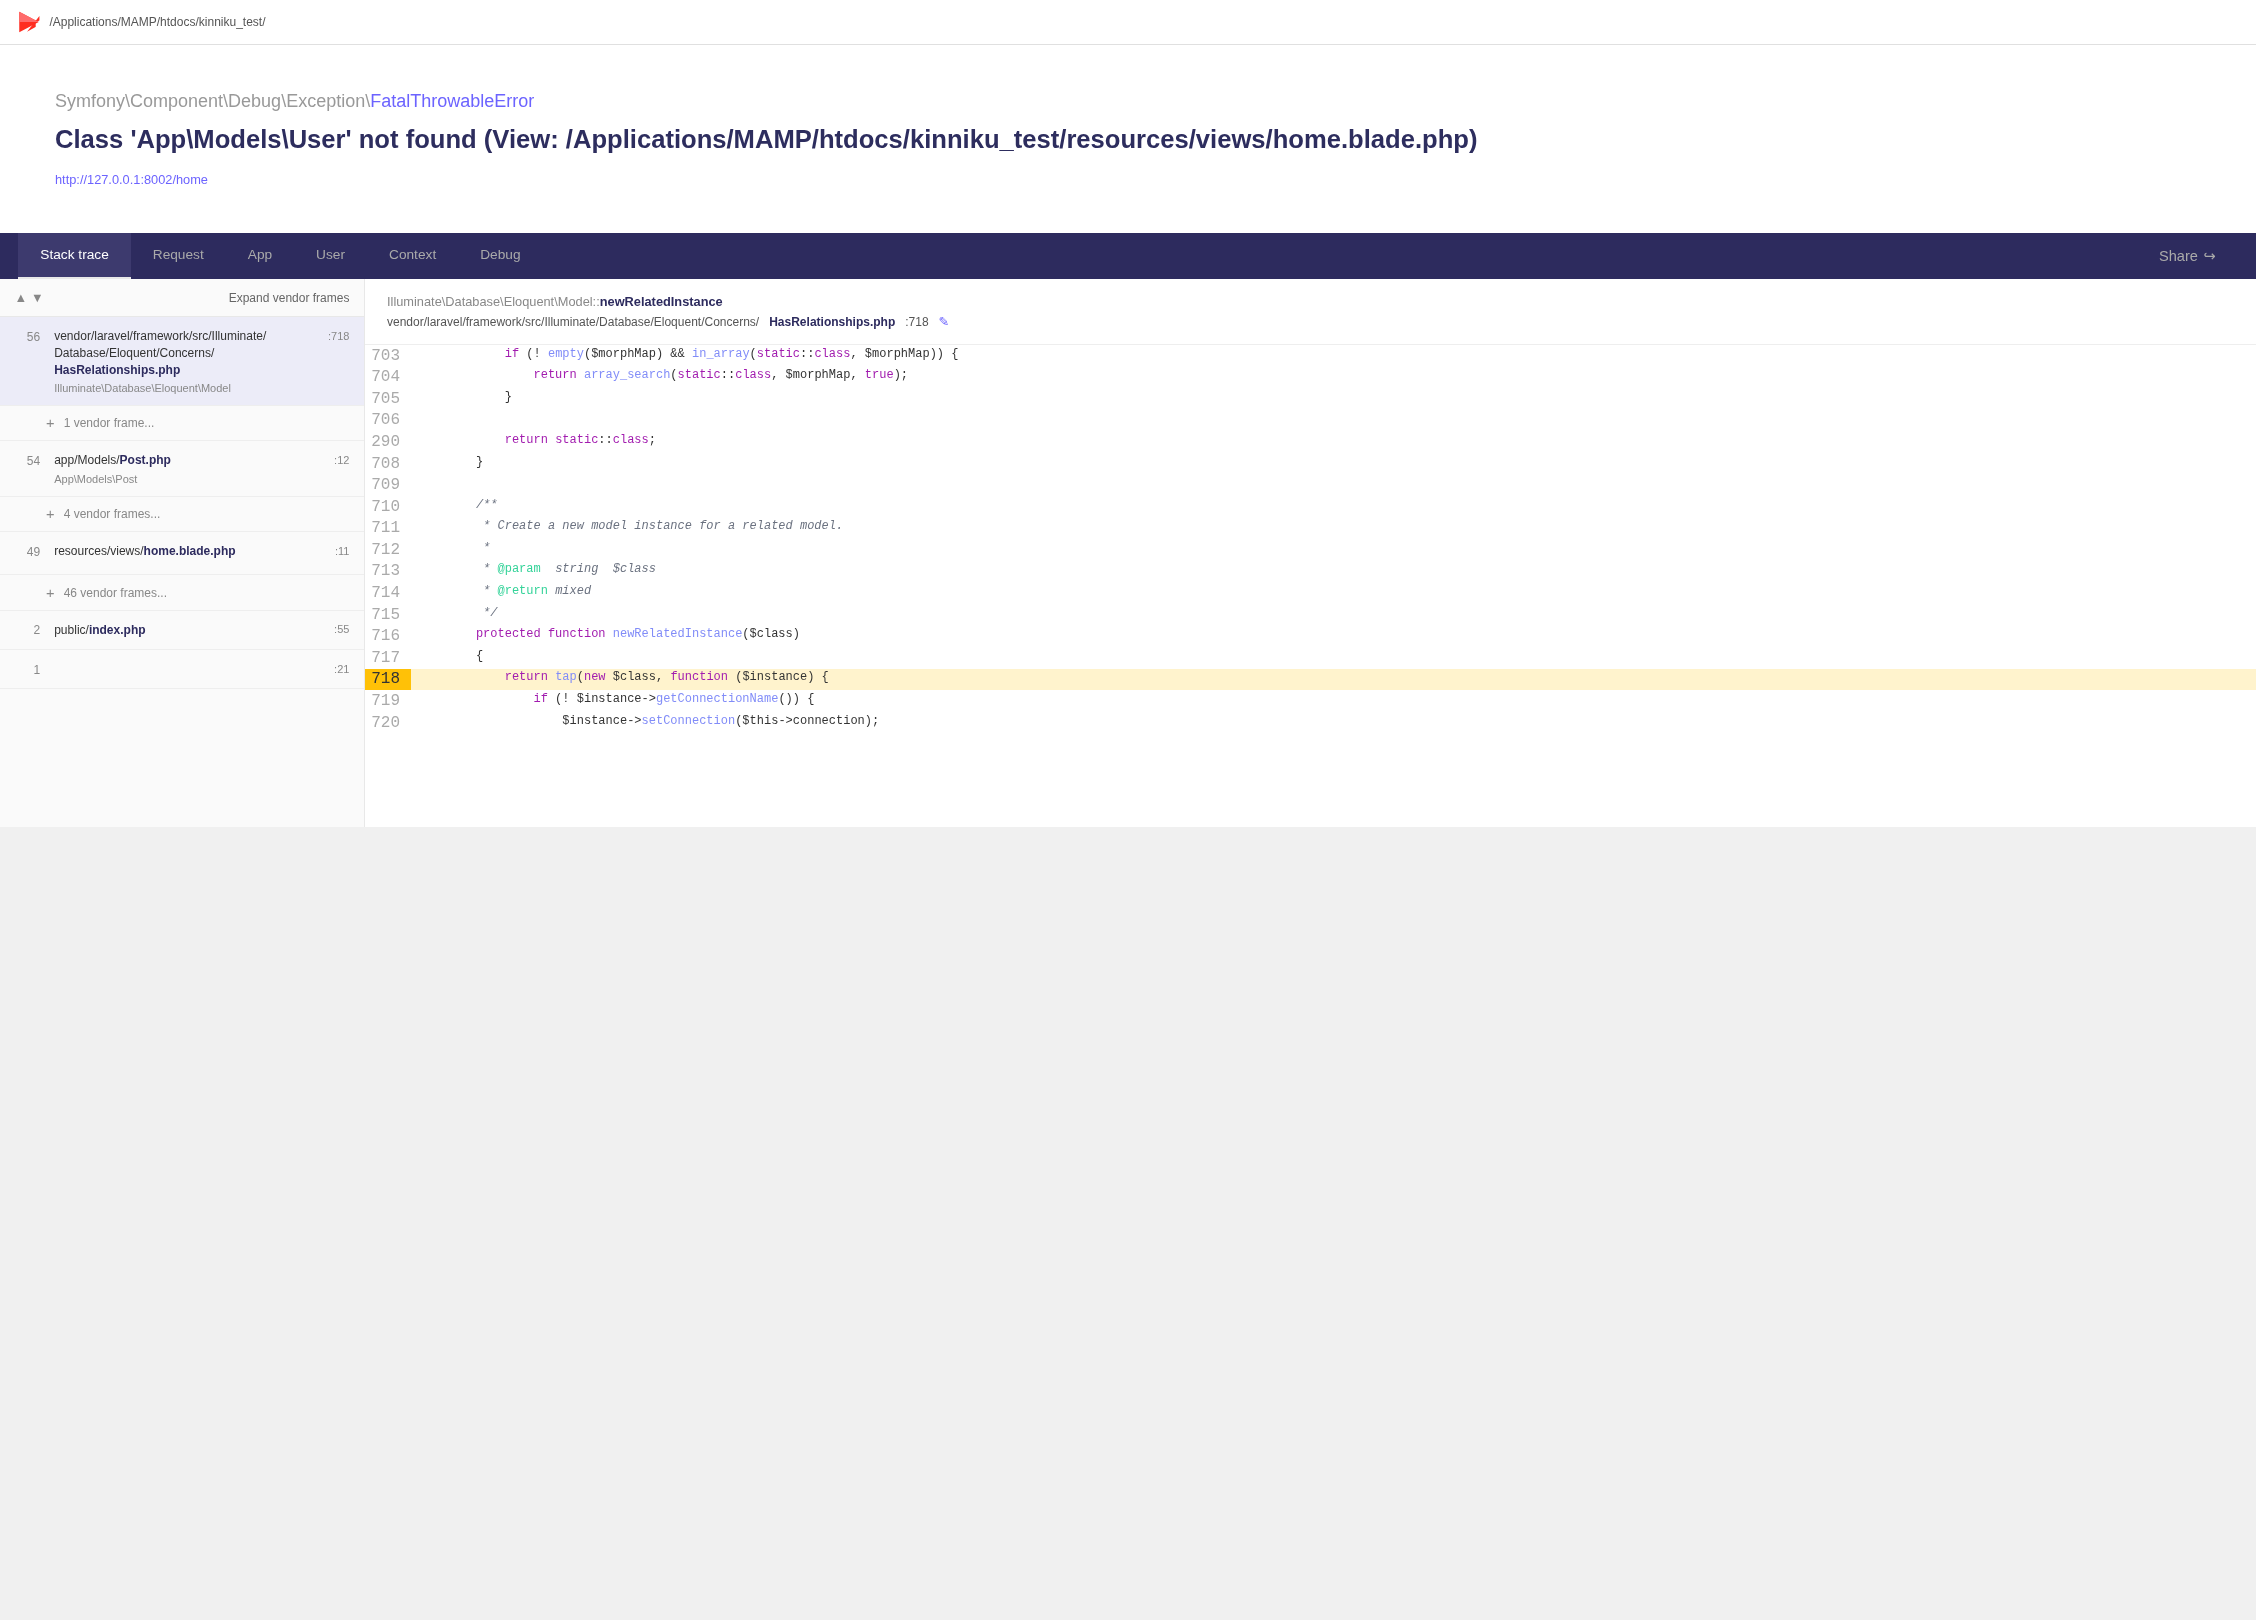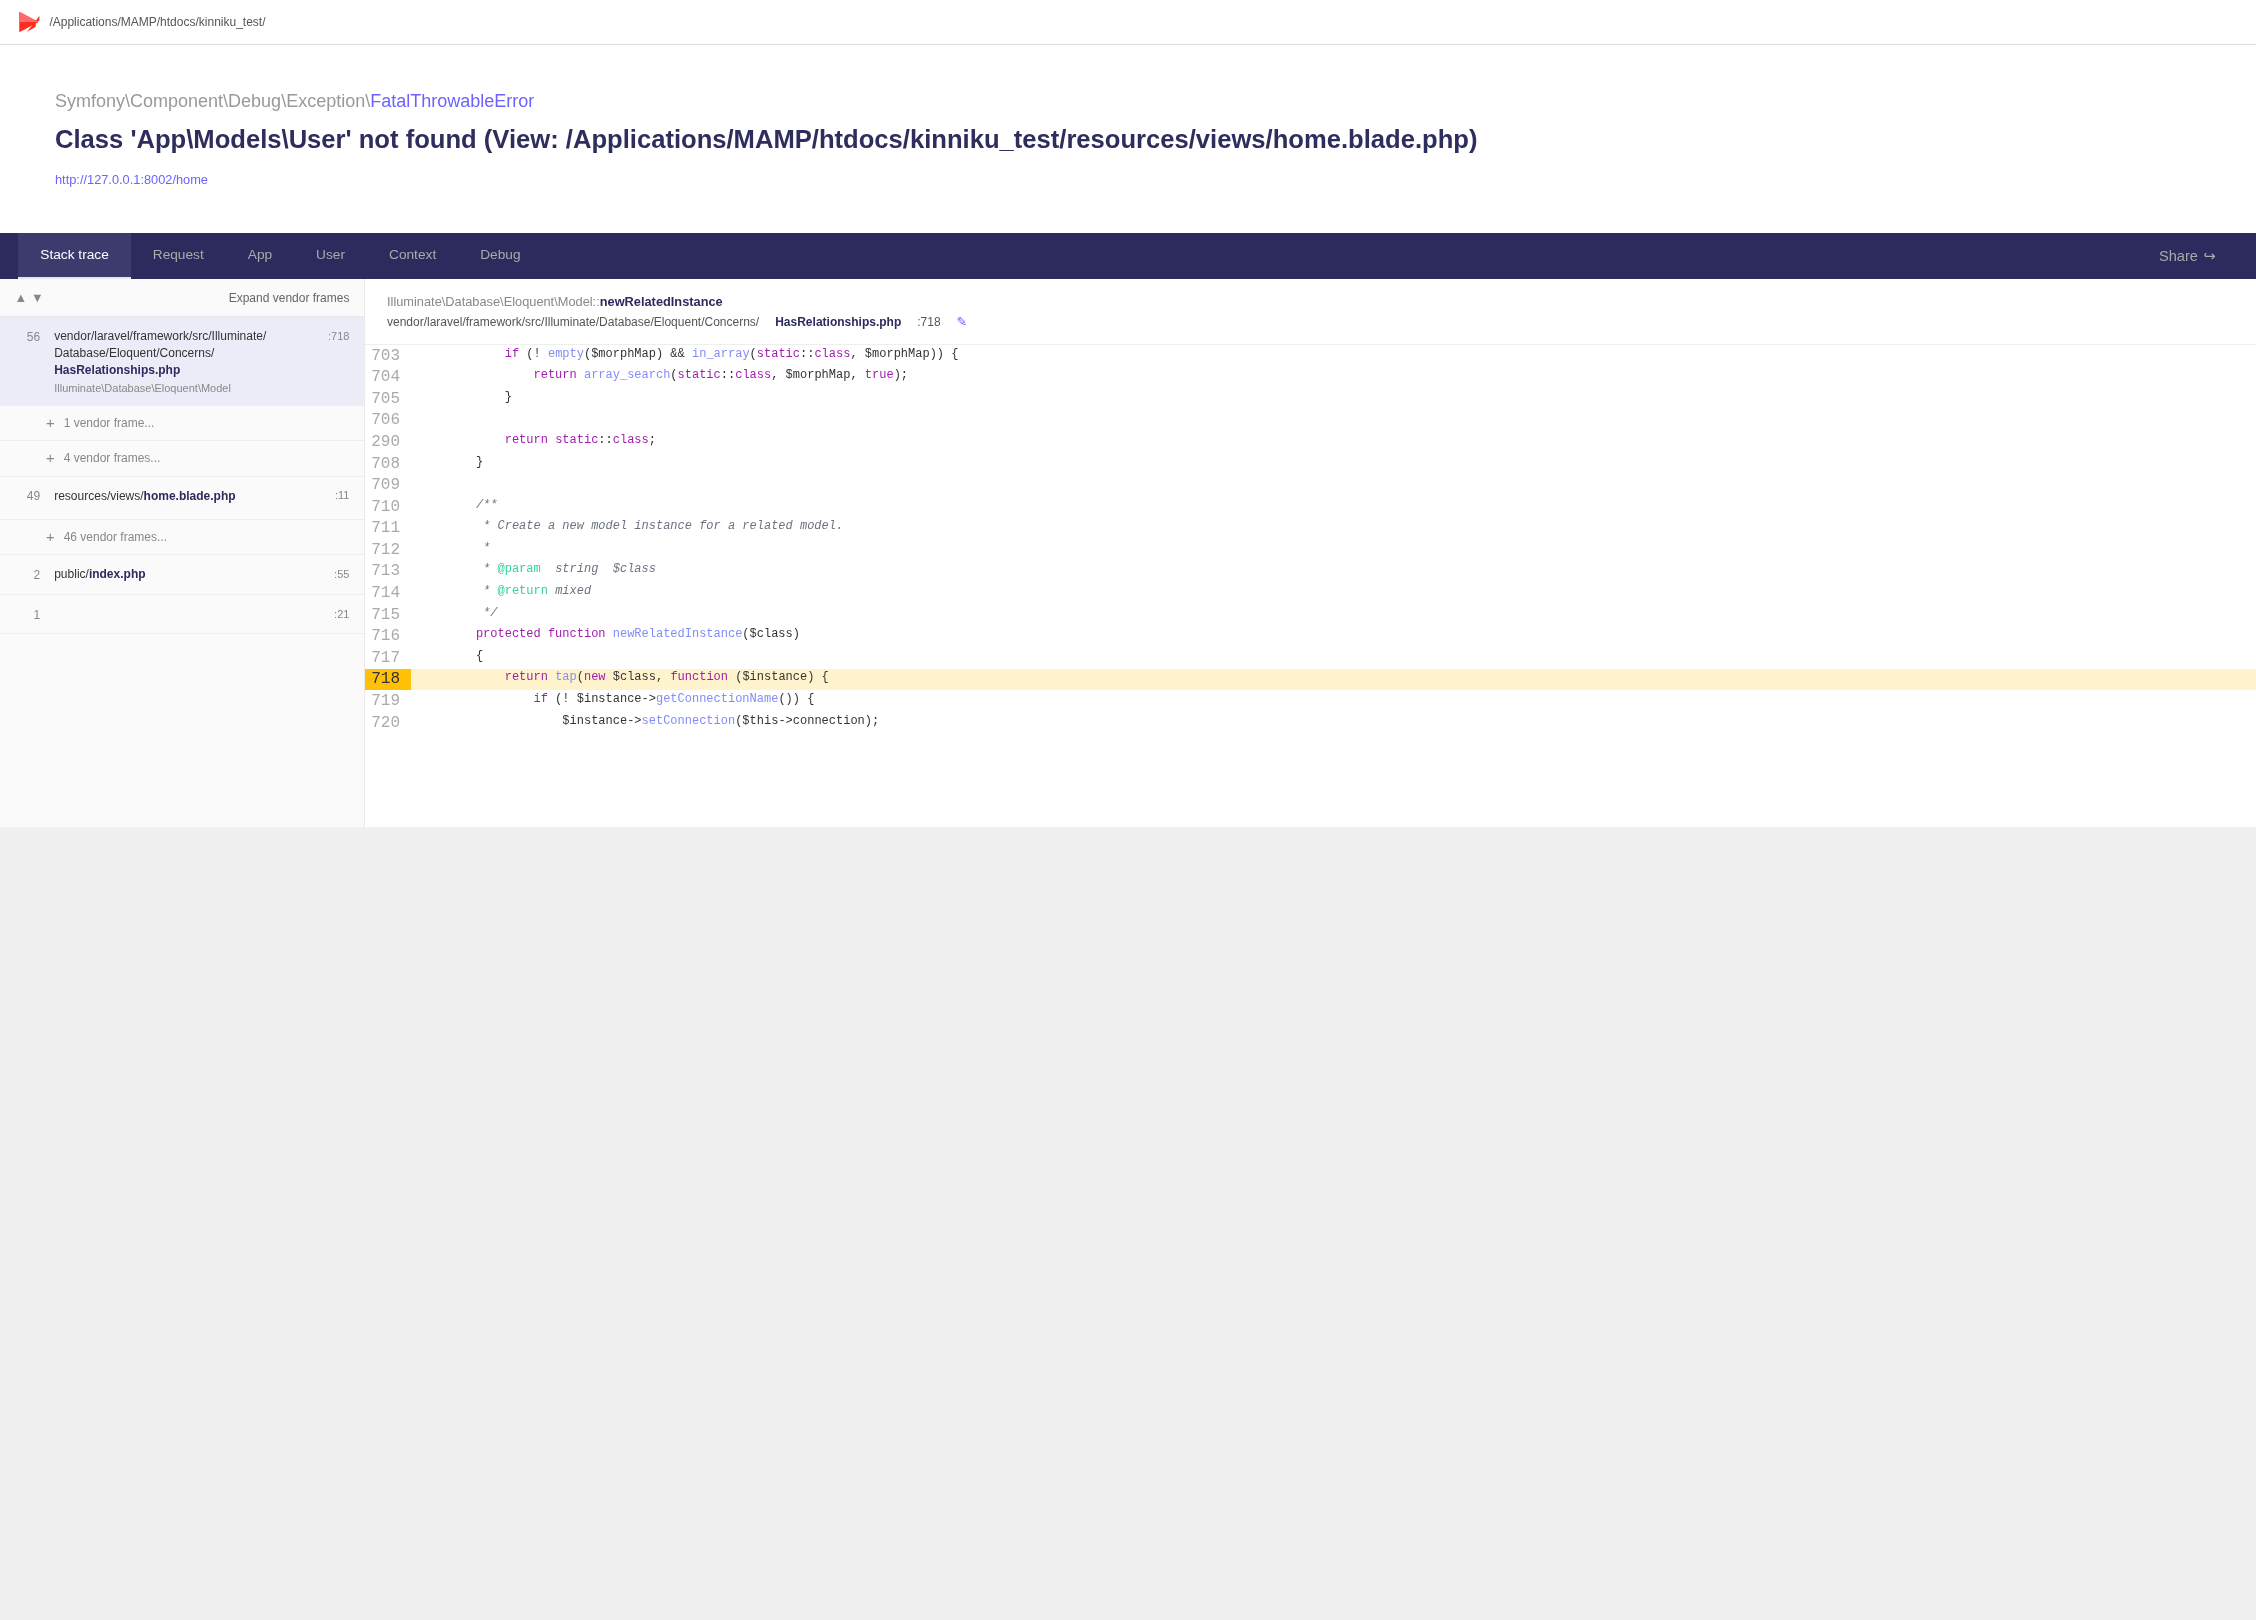--- a/index.html
+++ b/index.html
@@ -197,21 +197,21 @@
       font-size: 12.8px;
       color: #888;
       margin-bottom: 5.5px;
     }
     .code-class strong { color: #2d2b5e; }
     .code-filepath {
       font-size: 12px;
       color: #555;
       display: flex;
       align-items: center;
-      gap: 16px;
+      gap: 10px;
     }
     .code-filepath strong { color: #2d2b5e; }
     .edit-icon {
       color: #6c63ff;
       cursor: pointer;
       font-size: 12.8px;
     }
 
     .code-content {
       font-family: 'Menlo', 'Monaco', 'Courier New', monospace;
@@ -305,20 +305,28 @@
           <div class="frame-class">Illuminate\Database\Eloquent\Model</div>
         </div>
         <div class="frame-line">:718</div>
       </div>
 
       <div class="vendor-frames">
         <span class="vendor-frames-icon">+</span>
         <span class="vendor-frames-label">1 vendor frame...</span>
       </div>
 
+      <div class="frame-item">
+        <div class="frame-number">54</div>
+        <div class="frame-content">
+          <div class="frame-file">app/Models/<strong>Post.php</strong></div>
+          <div class="frame-class">App\Models\Post</div>
+        </div>
+        <div class="frame-line">:12</div>
+      </div>
 
       <div class="vendor-frames">
         <span class="vendor-frames-icon">+</span>
         <span class="vendor-frames-label">4 vendor frames...</span>
       </div>
 
       <div class="frame-item">
         <div class="frame-number">49</div>
         <div class="frame-content">
           <div class="frame-file">resources/views/<strong>home.blade.php</strong></div>

